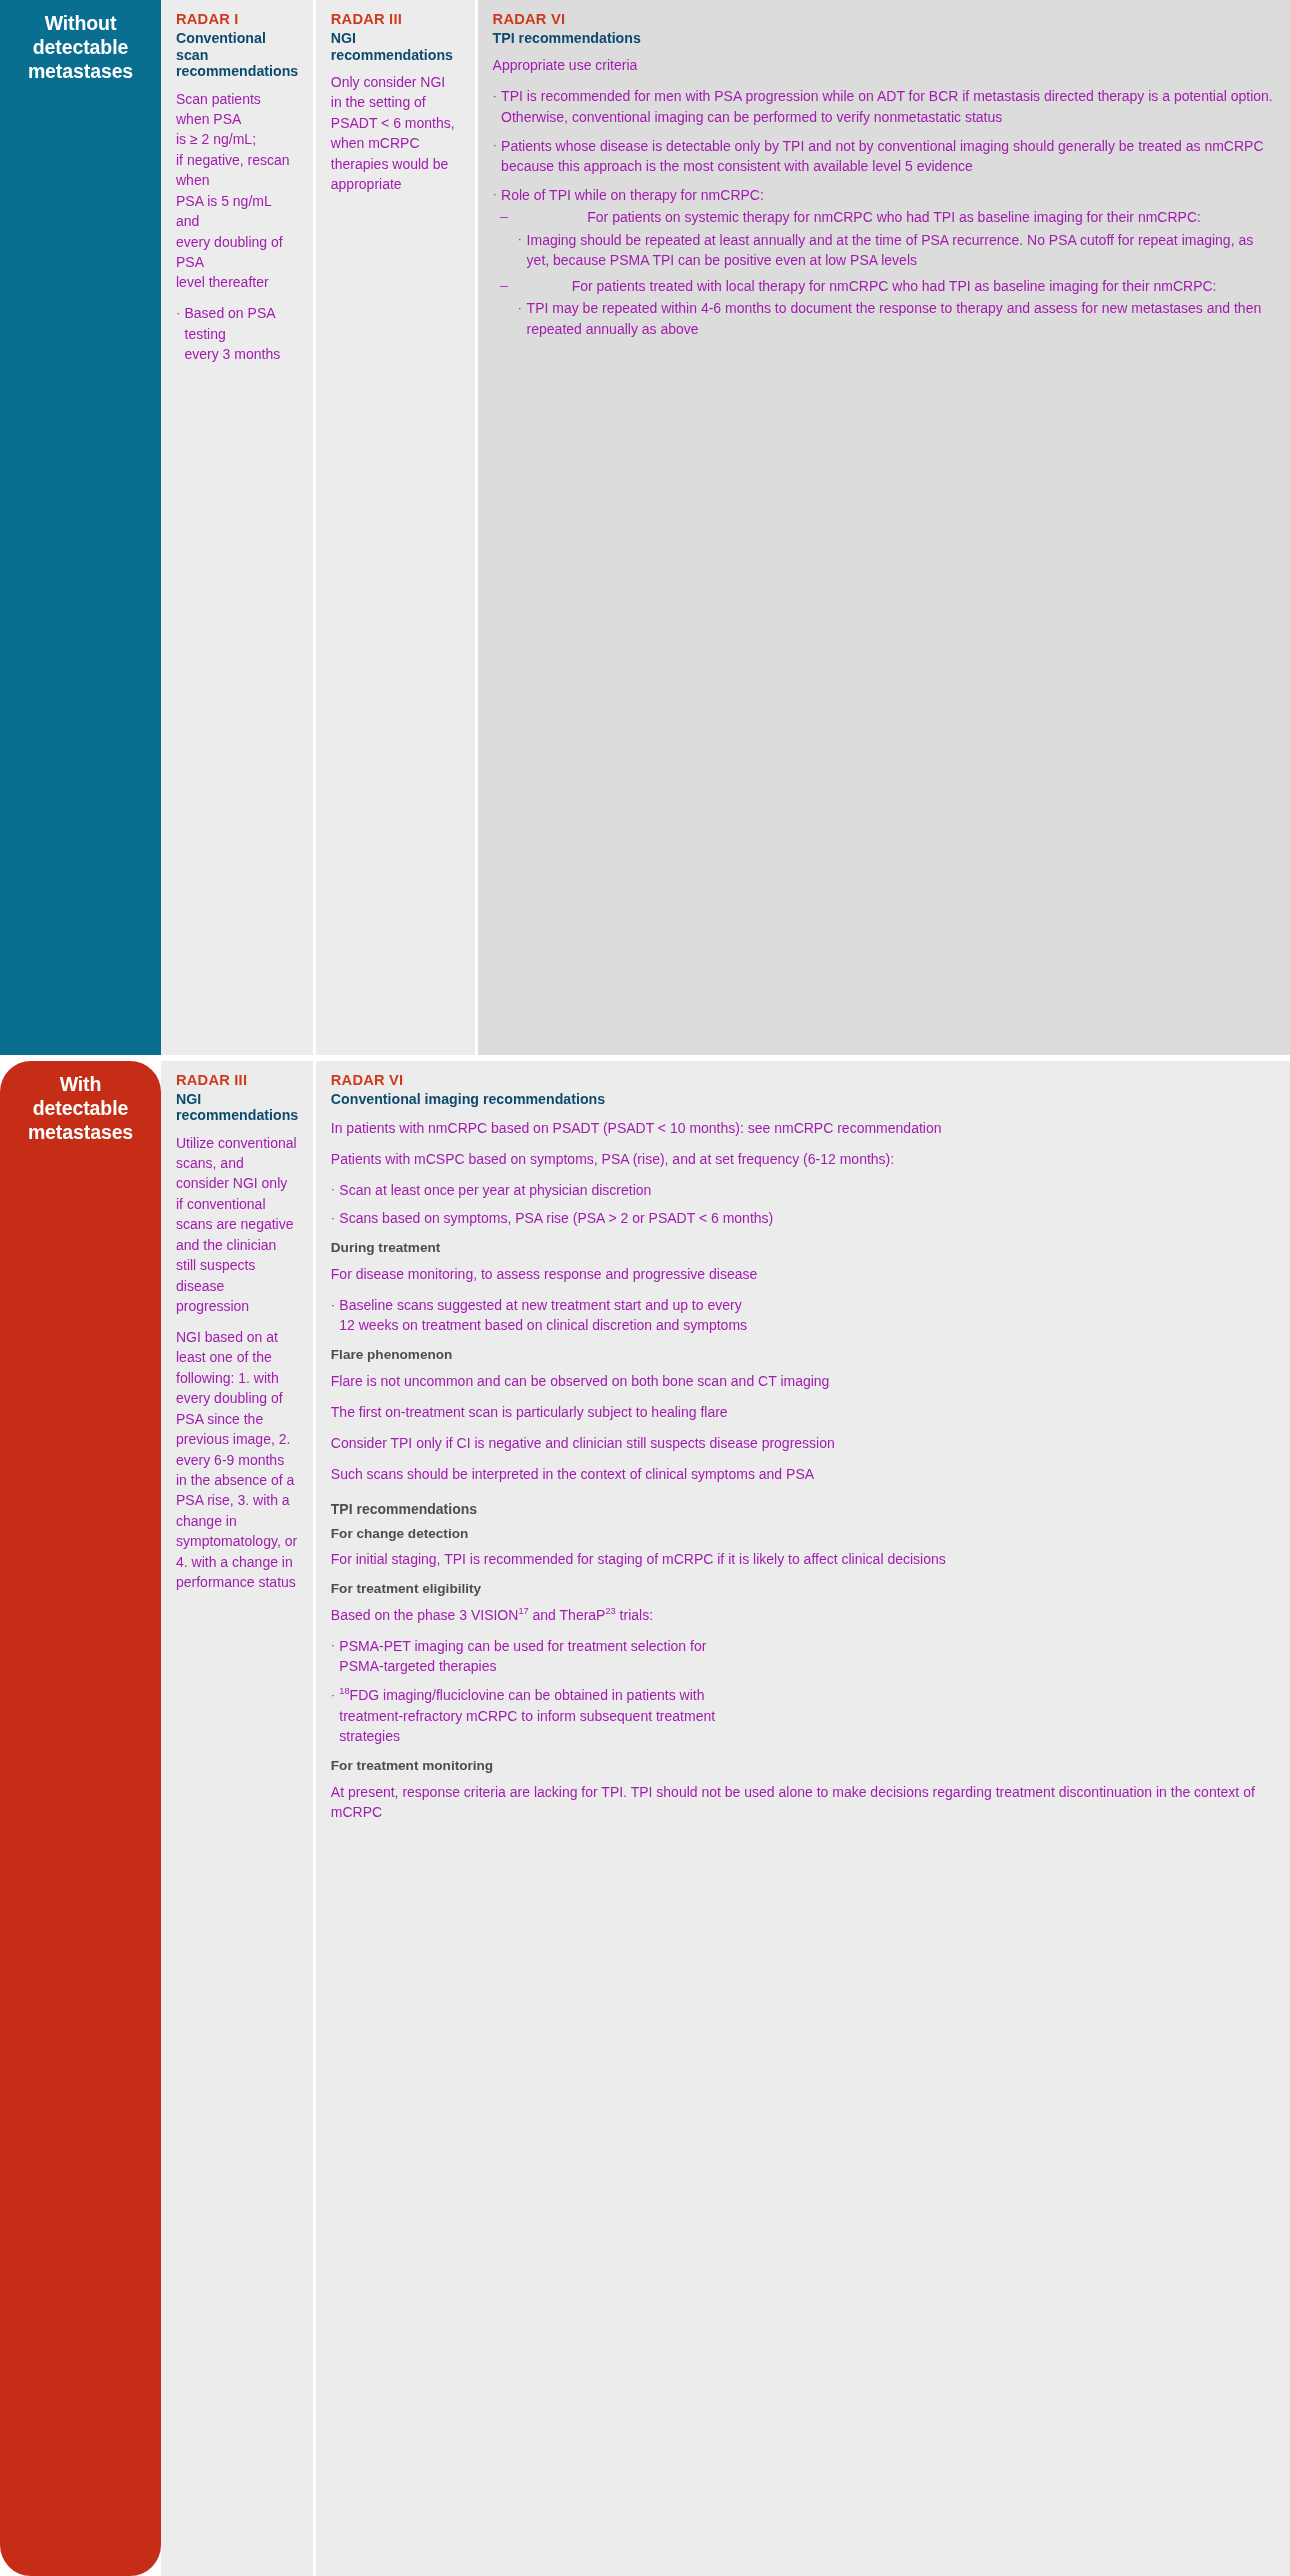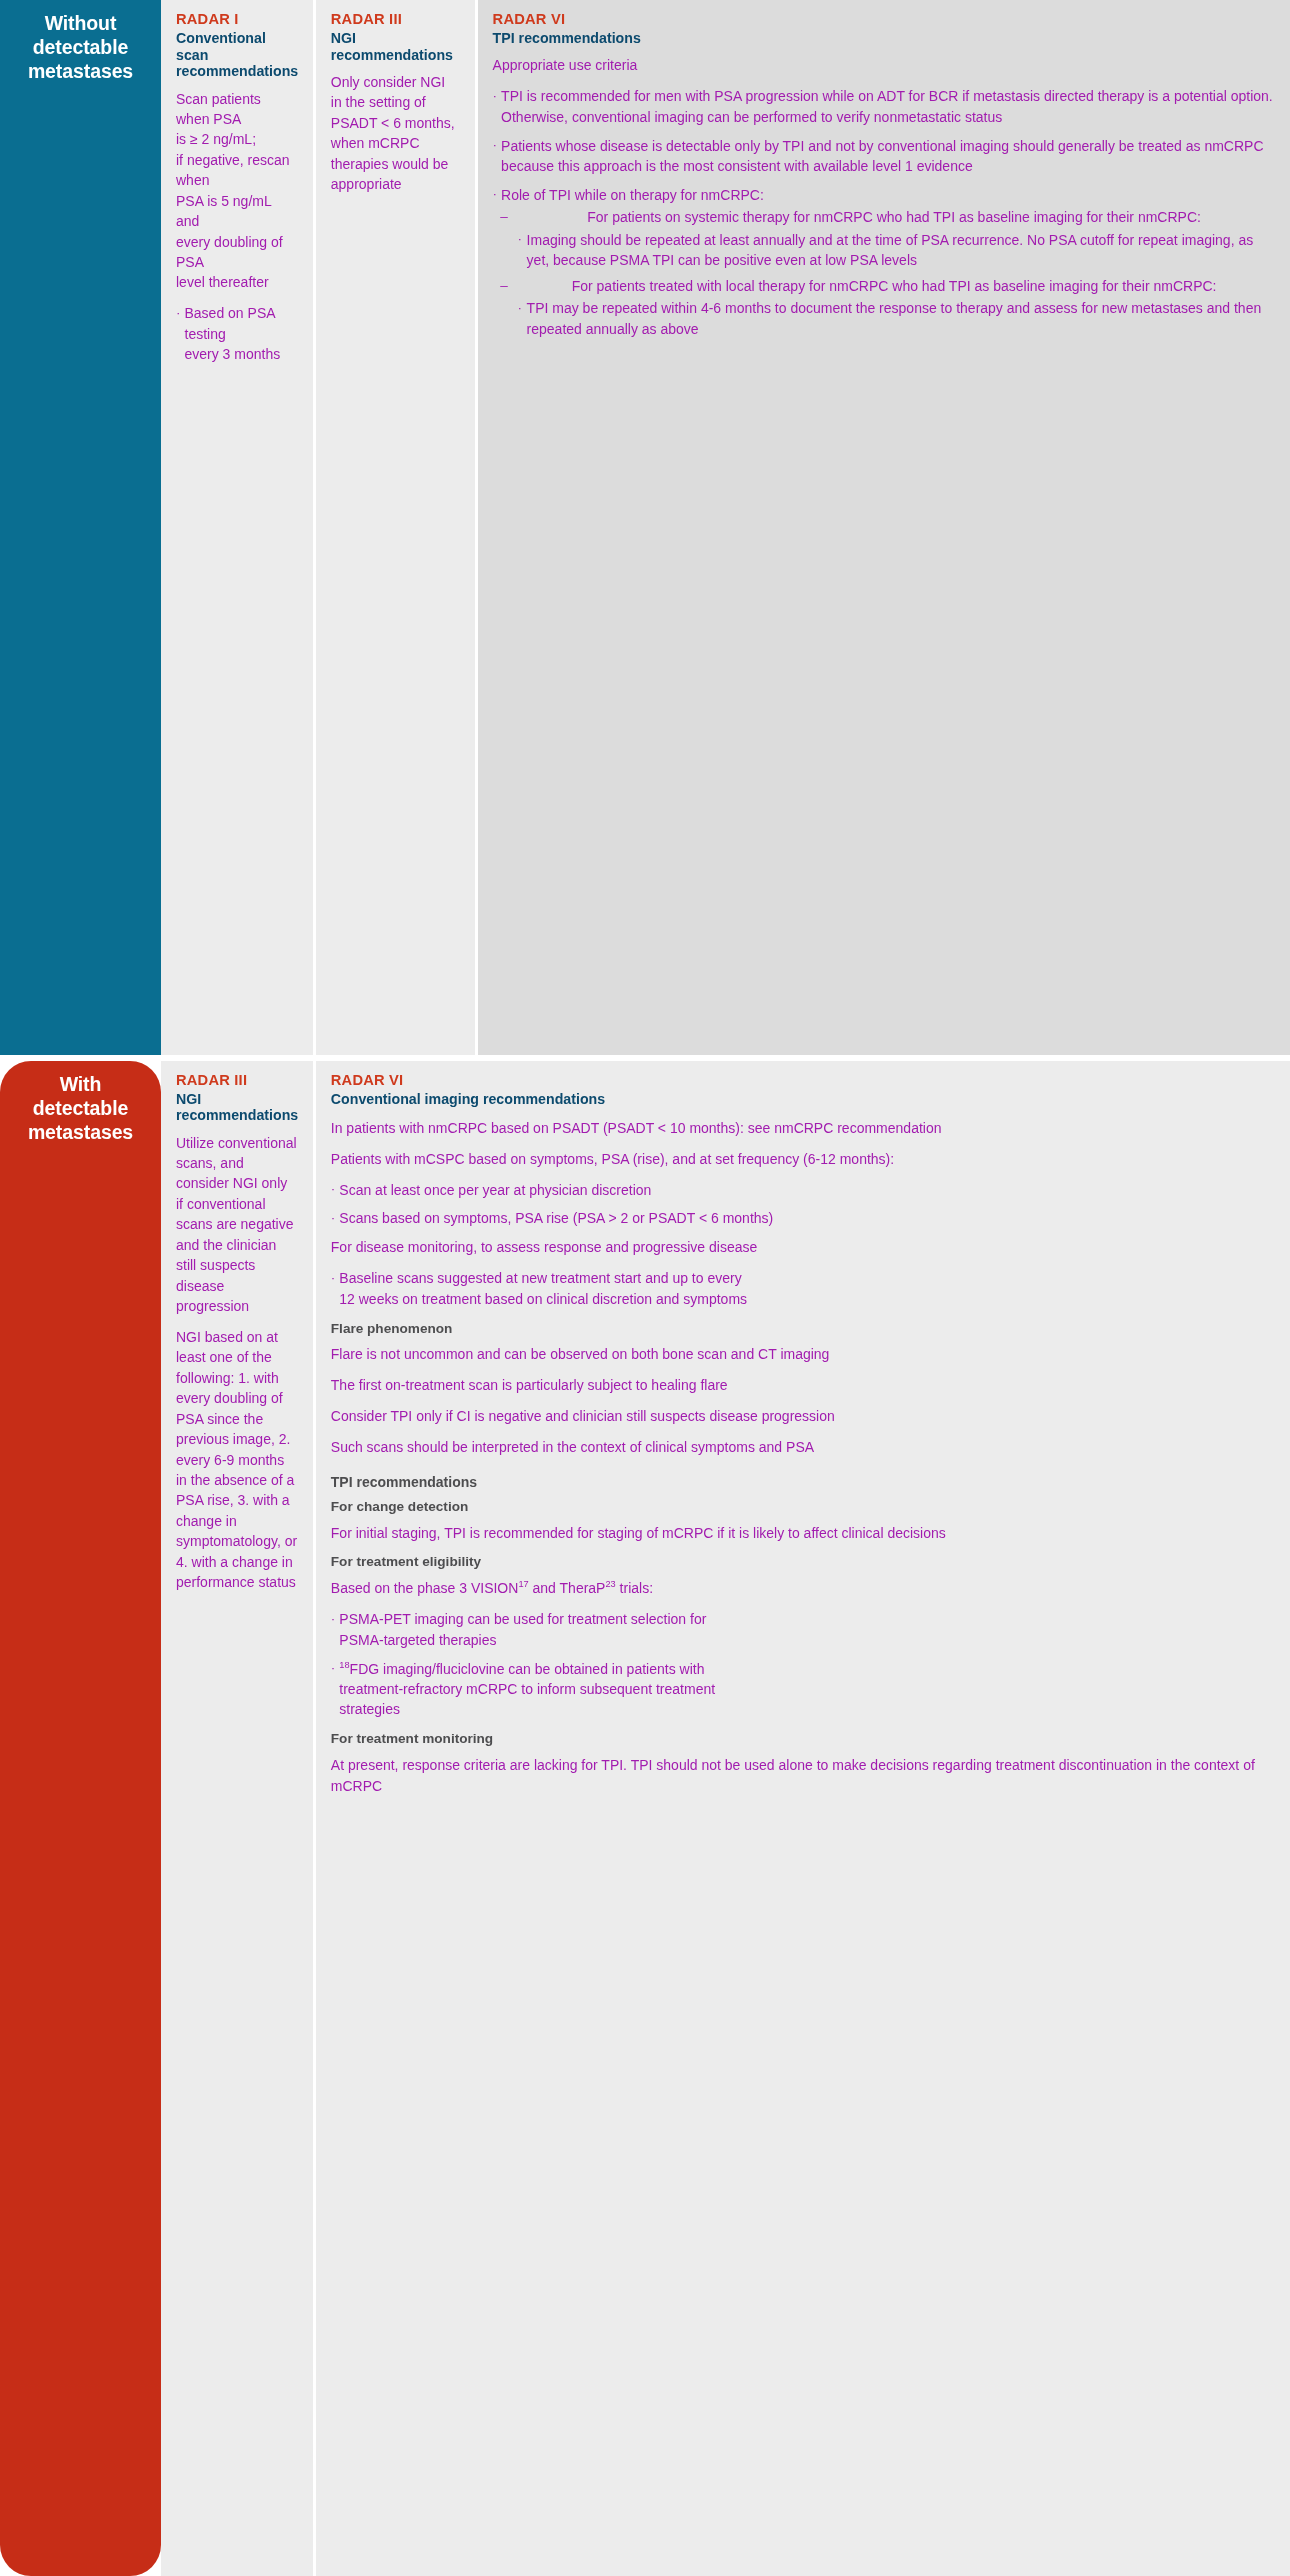--- a/index.html
+++ b/index.html
@@ -133,21 +133,21 @@
       <p class="body">Only consider NGI in the setting of PSADT &lt; 6 months, when mCRPC therapies would be appropriate</p>
     </div>
 
     <div class="sep"></div>
 
     <div class="col c-radar6t bg-mid col-pad">
       <div class="radar-tag">RADAR VI</div>
       <div class="sub-head">TPI recommendations</div>
       <p class="body">Appropriate use criteria</p>
       <div class="bullet">TPI is recommended for men with PSA progression while on ADT for BCR if metastasis directed therapy is a potential option. Otherwise, conventional imaging can be performed to verify nonmetastatic status</div>
-      <div class="bullet">Patients whose disease is detectable only by TPI and not by conventional imaging should generally be treated as nmCRPC because this approach is the most consistent with available level 1 evidence</div>
+      <div class="bullet">Patients whose disease is detectable only by TPI and not by conventional imaging should generally be treated as nmCRPC because this approach is the most consistent with available level 5 evidence</div>
       <div class="bullet" style="margin-bottom:1.9px">Role of TPI while on therapy for nmCRPC:</div>
 
       <div class="bullet2">For patients on systemic therapy for nmCRPC who had TPI as baseline imaging for their nmCRPC:</div>
       <div class="bullet3" style="margin-bottom:5.7px">Imaging should be repeated at least annually and at the time of PSA recurrence. No PSA cutoff for repeat imaging, as yet, because PSMA TPI can be positive even at low PSA levels</div>
 
       <div class="bullet2">For patients treated with local therapy for nmCRPC who had TPI as baseline imaging for their nmCRPC:</div>
       <div class="bullet3">TPI may be repeated within 4-6 months to document the response to therapy and assess for new metastases and then repeated annually as above</div>
     </div>
   </div>
 
@@ -172,20 +172,21 @@
 
     <div class="col c-radar6b bg-light col-pad">
       <div class="radar-tag">RADAR VI</div>
       <div class="sub-head" style="margin-bottom:10.4px">Conventional imaging recommendations</div>
 
       <p class="body">In patients with nmCRPC based on PSADT (PSADT &lt; 10 months): see nmCRPC recommendation</p>
       <p class="body">Patients with mCSPC based on symptoms, PSA (rise), and at set frequency (6-12 months):</p>
       <div class="bullet">Scan at least once per year at physician discretion</div>
       <div class="bullet">Scans based on symptoms, PSA rise (PSA &gt; 2 or PSADT &lt; 6 months)</div>
 
+      <div class="sect-head">During treatment</div>
       <p class="body">For disease monitoring, to assess response and progressive disease</p>
       <div class="bullet" style="white-space:pre-line">Baseline scans suggested at new treatment start and up to every
 12 weeks on treatment based on clinical discretion and symptoms</div>
 
       <div class="sect-head">Flare phenomenon</div>
       <p class="body">Flare is not uncommon and can be observed on both bone scan and CT imaging</p>
       <p class="body">The first on-treatment scan is particularly subject to healing flare</p>
       <p class="body">Consider TPI only if CI is negative and clinician still suspects disease progression</p>
       <p class="body">Such scans should be interpreted in the context of clinical symptoms and PSA</p>
 

